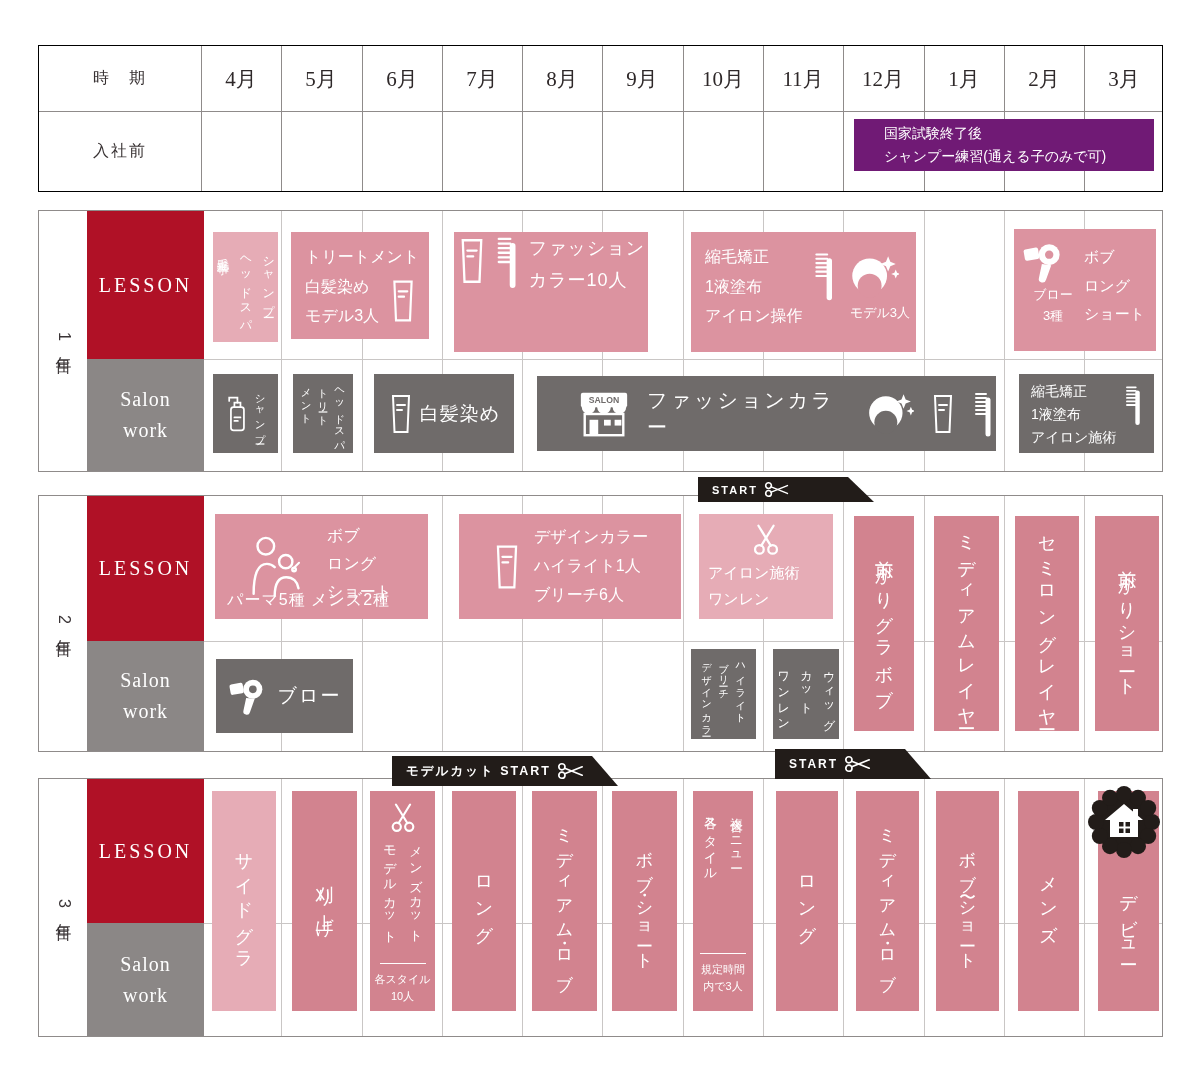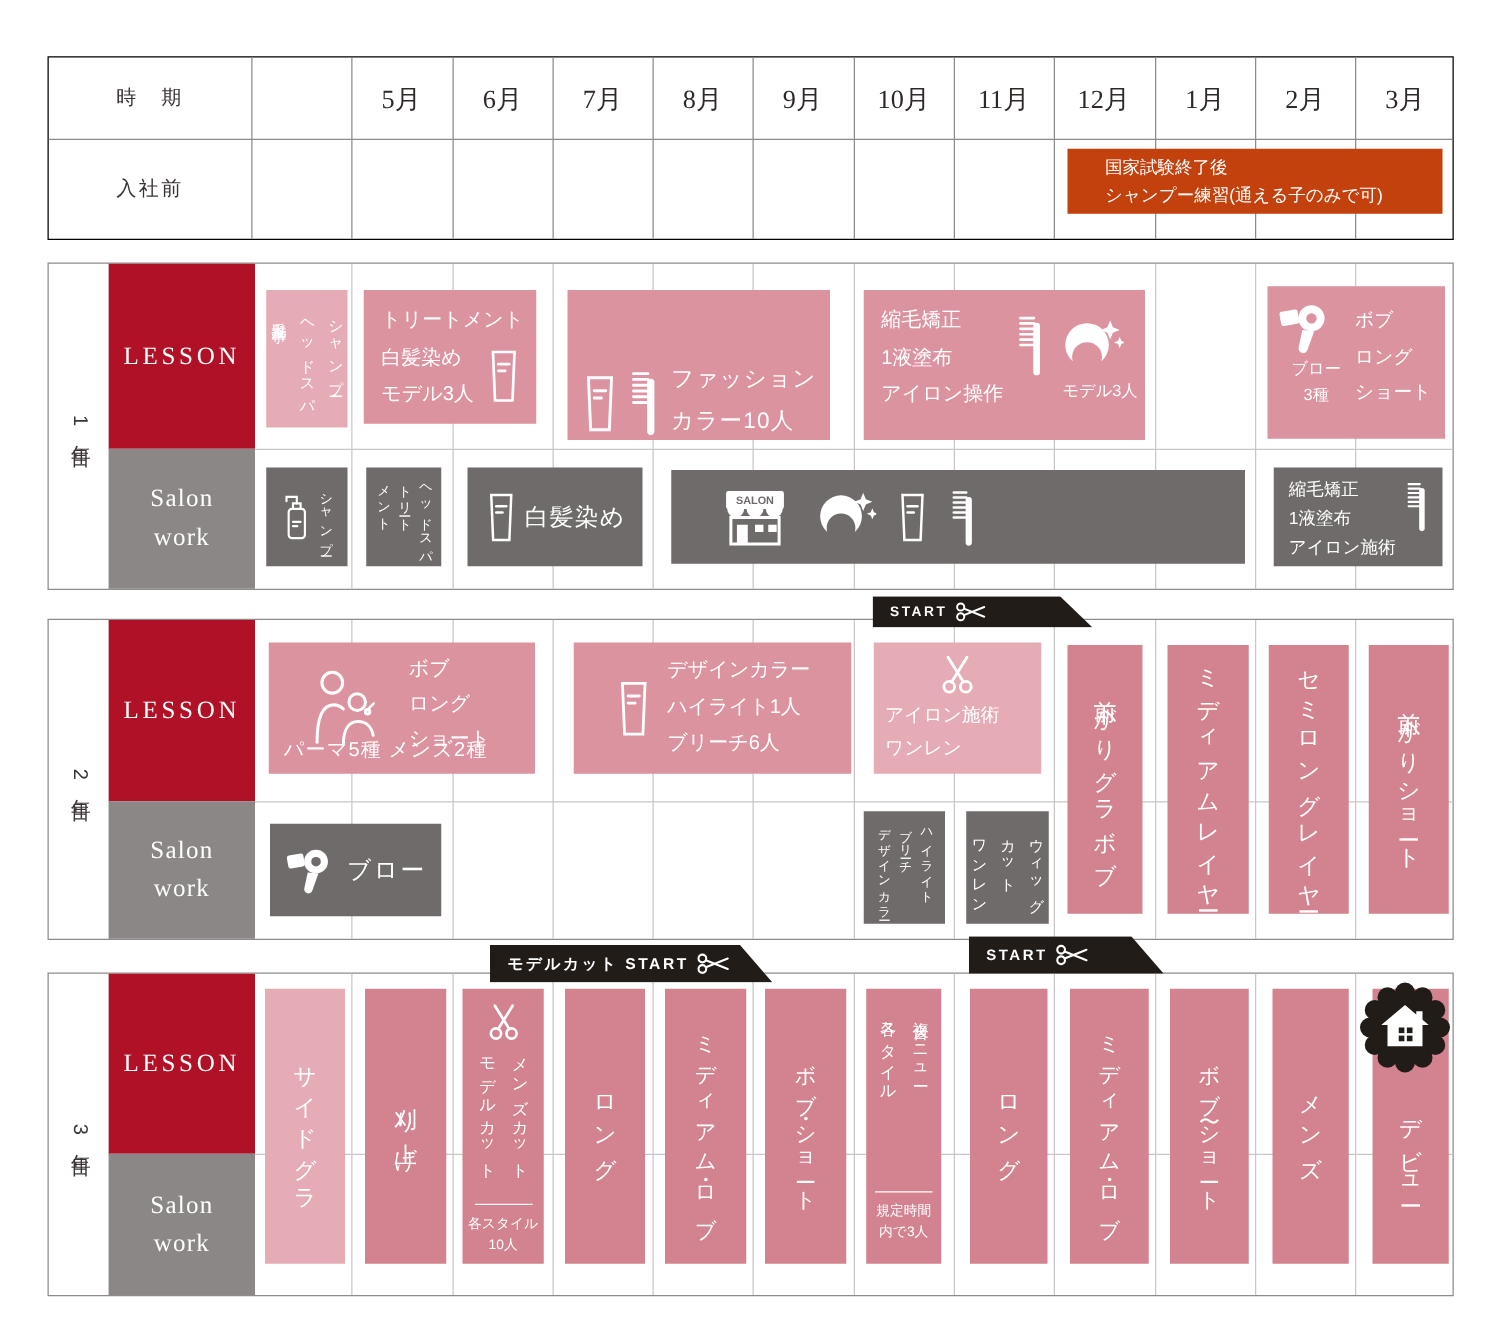--- a/index.html
+++ b/index.html
@@ -20,21 +20,21 @@
   .yearlbl .vt{font-size:16px;letter-spacing:3px;color:#3a3436;}
   .lessonblk{position:absolute;left:48px;width:117px;background:#b01126;color:#fff;display:flex;align-items:center;justify-content:center;
              font-family:"Liberation Serif","DejaVu Serif",serif;font-size:20px;letter-spacing:3px;}
   .salonblk{position:absolute;left:48px;width:117px;background:#8b8786;color:#fff;display:flex;align-items:center;justify-content:center;
             font-family:"Liberation Serif","DejaVu Serif",serif;font-size:20px;letter-spacing:1px;line-height:1.55;text-align:center;}
   .box{position:absolute;color:#fff;}
   .pink{background:#dc93a0;--bg:#dc93a0;}
   .pinklight{background:#e6acb6;--bg:#e6acb6;}
   .pinkdeep{background:#d2838f;--bg:#d2838f;}
   .dark{background:#6f6b6a;--bg:#6f6b6a;}
-  .note-gray{background:#c2410c;--bg:#9c9897;}
+  .note-gray{background:#701a75;--bg:#9c9897;}
   .tall{display:flex;align-items:center;justify-content:center;}
   .tall .vt{font-size:18px;letter-spacing:4px;line-height:1;}
   .flag{position:absolute;background:#221c19;color:#fff;display:flex;align-items:center;
         clip-path:polygon(0 0,calc(100% - 26px) 0,100% 100%,0 100%);
         padding:0 30px 0 14px;font-weight:bold;letter-spacing:2px;z-index:5;}
   .divline{width:46px;height:1px;background:#fff;margin:8px 0 7px 0;}
   .smallnote{font-size:11px;line-height:1.5;text-align:center;}
   svg{display:block;}
 </style>
 </head>
@@ -53,20 +53,21 @@
     <div class="vline dark" style="left:724px;"></div>
     <div class="vline dark" style="left:804px;"></div>
     <div class="vline dark" style="left:885px;"></div>
     <div class="vline dark" style="left:965px;"></div>
     <div class="vline dark" style="left:1045px;"></div>
     <div class="hline" style="left:0;right:0;top:65px;background:#8f8b8a;"></div>
 
     <div class="abs flex-c" style="left:0;top:0;width:162px;height:65px;font-size:16px;letter-spacing:2px;">時　期</div>
     <div class="abs flex-c" style="left:0;top:65px;width:162px;height:80px;font-size:16px;letter-spacing:2px;">入社前</div>
 
+    <div class="month" style="left:162px;">4月</div>
     <div class="month" style="left:242px;">5月</div>
     <div class="month" style="left:323px;">6月</div>
     <div class="month" style="left:403px;">7月</div>
     <div class="month" style="left:483px;">8月</div>
     <div class="month" style="left:563px;">9月</div>
     <div class="month" style="left:644px;">10月</div>
     <div class="month" style="left:724px;">11月</div>
     <div class="month" style="left:804px;">12月</div>
     <div class="month" style="left:885px;">1月</div>
     <div class="month" style="left:965px;">2月</div>
@@ -111,21 +112,21 @@
 モデル3人</div>
       <span class="abs" style="right:12px;top:42px;">
         <svg width="28" height="54" viewBox="0 0 26 46" fill="none" stroke="#fff" stroke-width="2" stroke-linecap="round">
           <path d="M5 5 H21 L19.5 41 H6.5 Z"></path>
             <path d="M9 14 H17"></path>
             <path d="M9 19 H14"></path>
         </svg>
       </span>
     </div>
 
-    <div class="box pink" style="left:415px;top:21px;width:210px;height:120px;display:flex;align-items:flex-end;justify-content:center;gap:8px;">
+    <div class="box pink" style="left:415px;top:21px;width:194px;height:120px;display:flex;align-items:flex-start;justify-content:center;gap:8px;">
       <span>
         <svg width="30" height="58" viewBox="0 0 26 46" fill="none" stroke="#fff" stroke-width="2" stroke-linecap="round">
           <path d="M5 5 H21 L19.5 41 H6.5 Z"></path>
             <path d="M9 14 H17"></path>
             <path d="M9 19 H14"></path>
         </svg>
       </span>
       <span>
         <svg width="26" height="60" viewBox="0 0 22 52" stroke="#fff" fill="none" stroke-linecap="round">
           <path d="M15 12 V46" stroke-width="5"></path>
@@ -217,20 +218,21 @@
           <circle cx="12" cy="19" r="7" fill="#fff"></circle>
             <circle cx="28" cy="19" r="7" fill="#fff"></circle>
             <circle cx="44" cy="19" r="7" fill="#fff"></circle>
           <rect x="8" y="26" width="40" height="22" fill="none" stroke="#fff" stroke-width="2.5"></rect>
           <rect x="13" y="32" width="9" height="16" fill="#fff"></rect>
           <rect x="28" y="32" width="7" height="6" fill="#fff"></rect>
             <rect x="39" y="32" width="7" height="6" fill="#fff"></rect>
           <text x="28" y="15" font-size="9" font-weight="bold" text-anchor="middle" fill="var(--bg)" font-family="Liberation Sans, sans-serif">SALON</text>
         </svg>
       </span>
+      <span style="font-size:20px;letter-spacing:3px;">ファッションカラー</span>
       <span style="margin-left:6px;">
         <svg width="48" height="44" viewBox="0 0 46 42">
           <circle cx="19" cy="20" r="16" fill="#fff"></circle>
             <circle cx="19" cy="29" r="11" fill="var(--bg)"></circle>
           <path d="M36 2 l2 5 5 2 -5 2 -2 5 -2 -5 -5 -2 5 -2 Z" fill="#fff"></path>
           <path d="M43 14 l1.2 3 3 1.2 -3 1.2 -1.2 3 -1.2 -3 -3 -1.2 3 -1.2 Z" fill="#fff"></path>
         </svg>
       </span>
       <span>
         <svg width="26" height="48" viewBox="0 0 26 46" fill="none" stroke="#fff" stroke-width="2" stroke-linecap="round">

